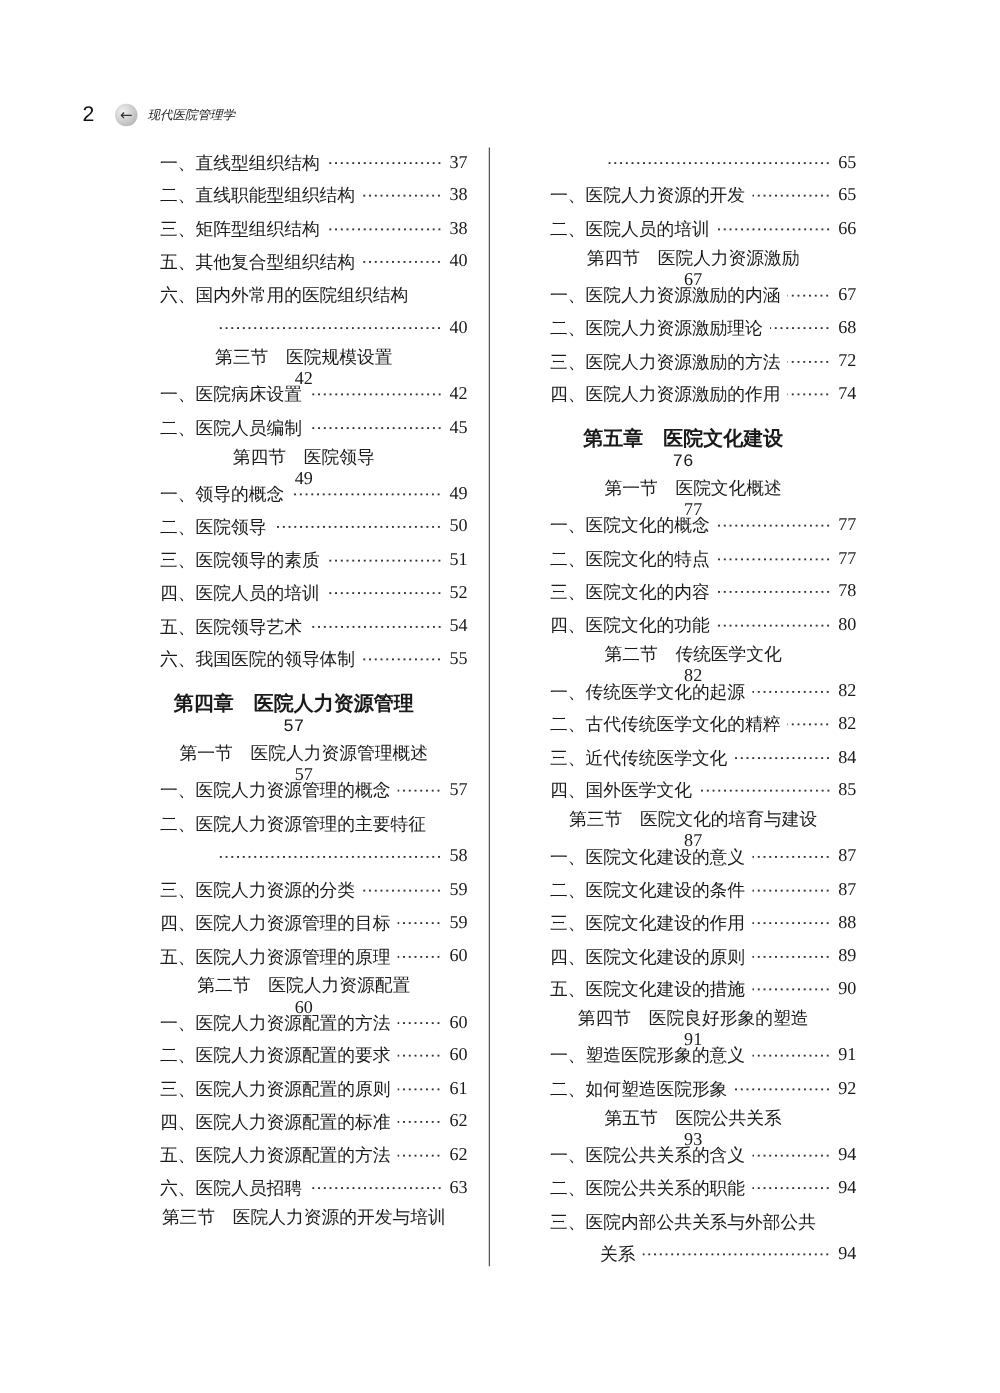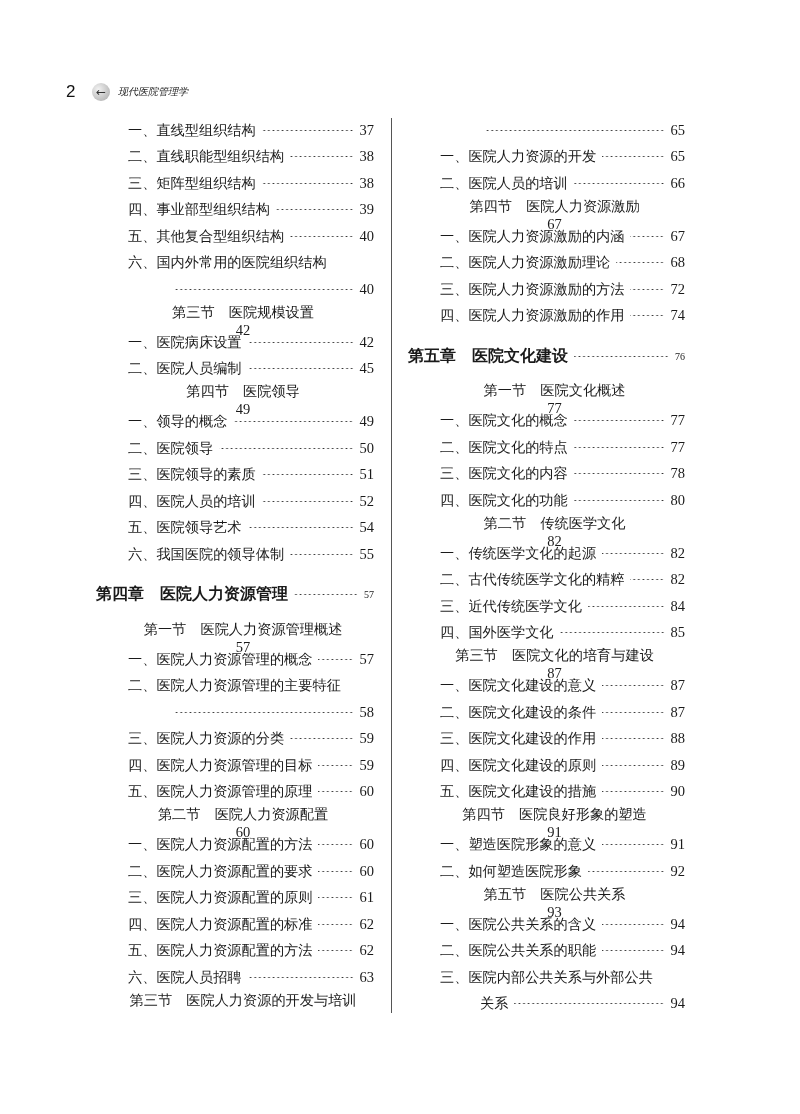--- a/index.html
+++ b/index.html
@@ -25,25 +25,25 @@
   .row { position: relative; height: 26.5px; display: flex; align-items: center; font-size: 14.2px; white-space: nowrap; }
   .row .label { flex: 0 0 auto; }
   .row .dots {
     flex: 1 1 auto; margin: 0 6px; height: 1px; align-self: center;
     background-image: radial-gradient(circle, #333 0.8px, transparent 1px);
     background-size: 4.6px 3px; background-repeat: repeat-x; background-position: right center;
     min-width: 10px; height: 3px;
   }
   .row .pg { flex: 0 0 auto; font-family: "Liberation Serif", "DejaVu Serif", serif; font-size: 14.5px; text-align: right; }
   .lvl-chapter { font-family: "DejaVu Sans", "Liberation Sans", sans-serif; font-weight: bold; font-size: 16px; height: 30px; }
-  .lvl-chapter .pg { font-weight: normal; font-family: Liberation Serif, serif; font-size: 10px; }
+  .lvl-chapter .pg { font-weight: normal; font-family: Liberation Mono, monospace; font-size: 14px; }
   .lvl-section { padding-left: 16px; flex-direction: column; }
   .lvl-item { padding-left: 32px; }
   .lvl-cont { padding-left: 72px; }
-  .gap-after { margin-bottom: 10px; }
+  .gap-after { margin-bottom: 10px; flex-direction: column; }
   .gap-before { margin-top: 12px; }
 </style>
 </head>
 <body>
 
 <div class="header">
   <span class="page-num">2</span>
   <span class="arrow-icon">←</span>
   <span class="book-title">现代医院管理学</span>
 </div>
@@ -58,25 +58,20 @@
       <span class="label">二、直线职能型组织结构</span>
       <span class="dots"></span>
       <span class="pg">38</span>
     </div>
     <div class="row lvl-item">
       <span class="label">三、矩阵型组织结构</span>
       <span class="dots"></span>
       <span class="pg">38</span>
     </div>
     <div class="row lvl-item">
-      <span class="label">四、事业部型组织结构</span>
-      <span class="dots"></span>
-      <span class="pg">39</span>
-    </div>
-    <div class="row lvl-item">
       <span class="label">五、其他复合型组织结构</span>
       <span class="dots"></span>
       <span class="pg">40</span>
     </div>
     <div class="row lvl-item">
       <span class="label">六、国内外常用的医院组织结构</span>
     </div>
     <div class="row lvl-cont">
       <span class="label"></span>
       <span class="dots"></span>

